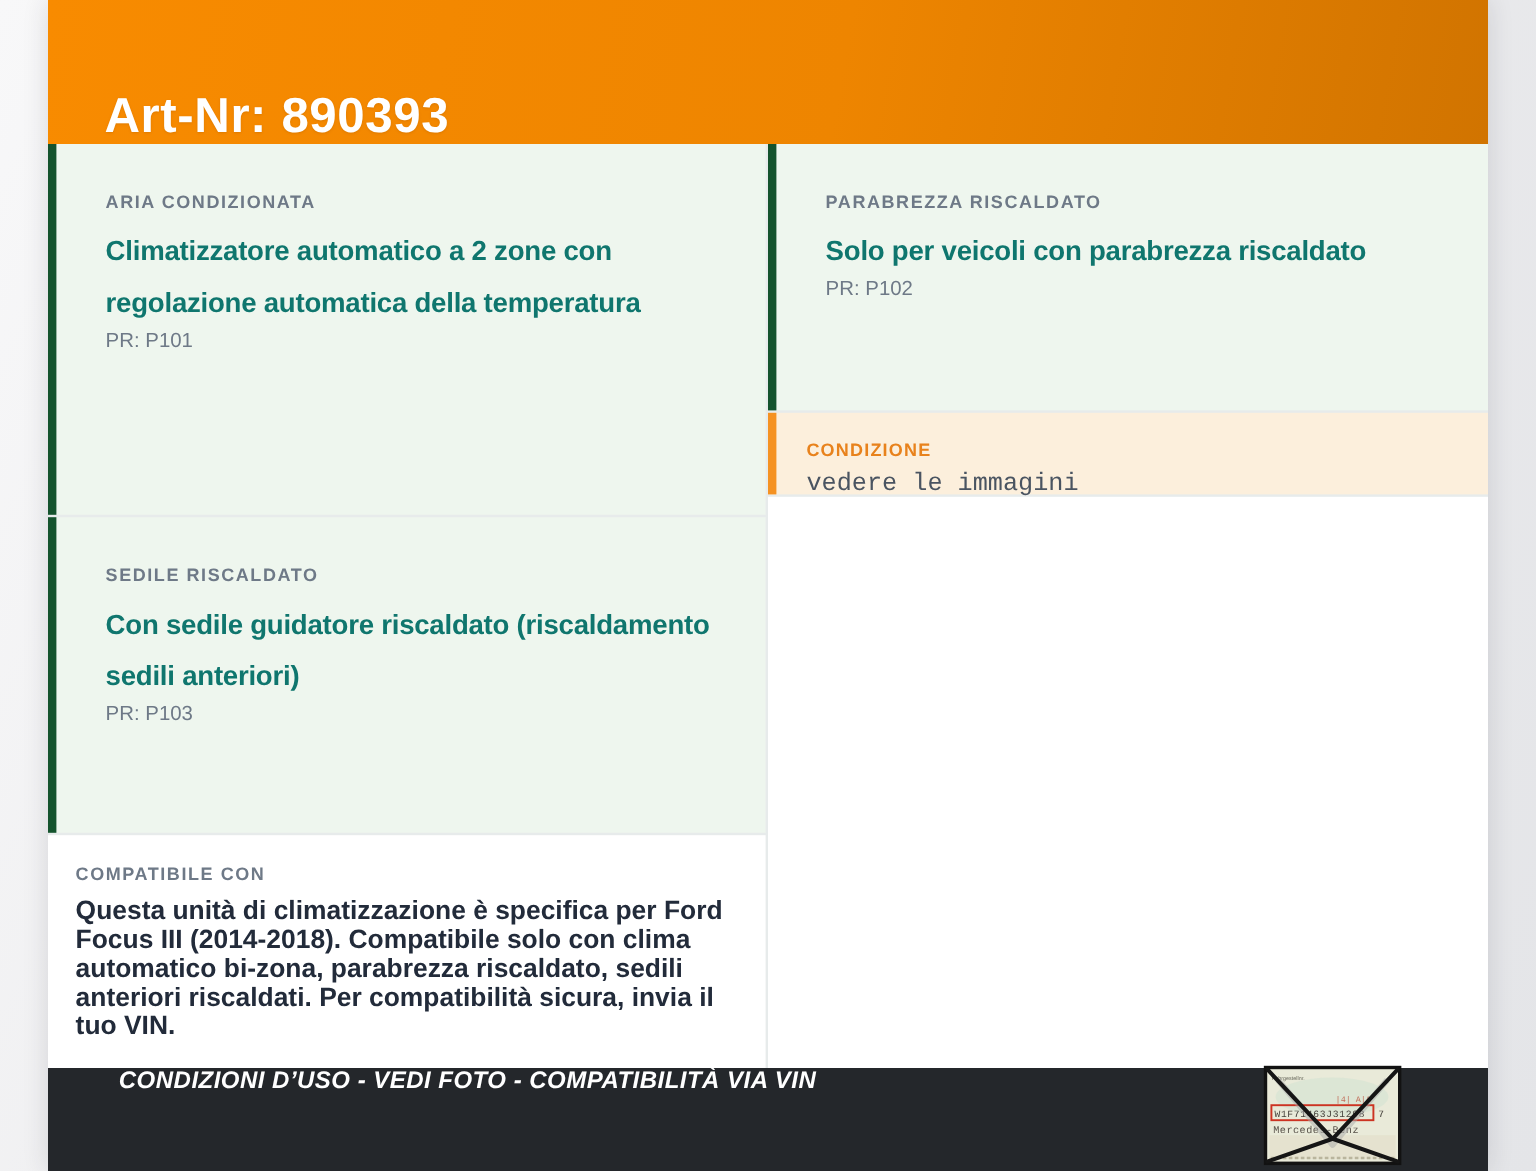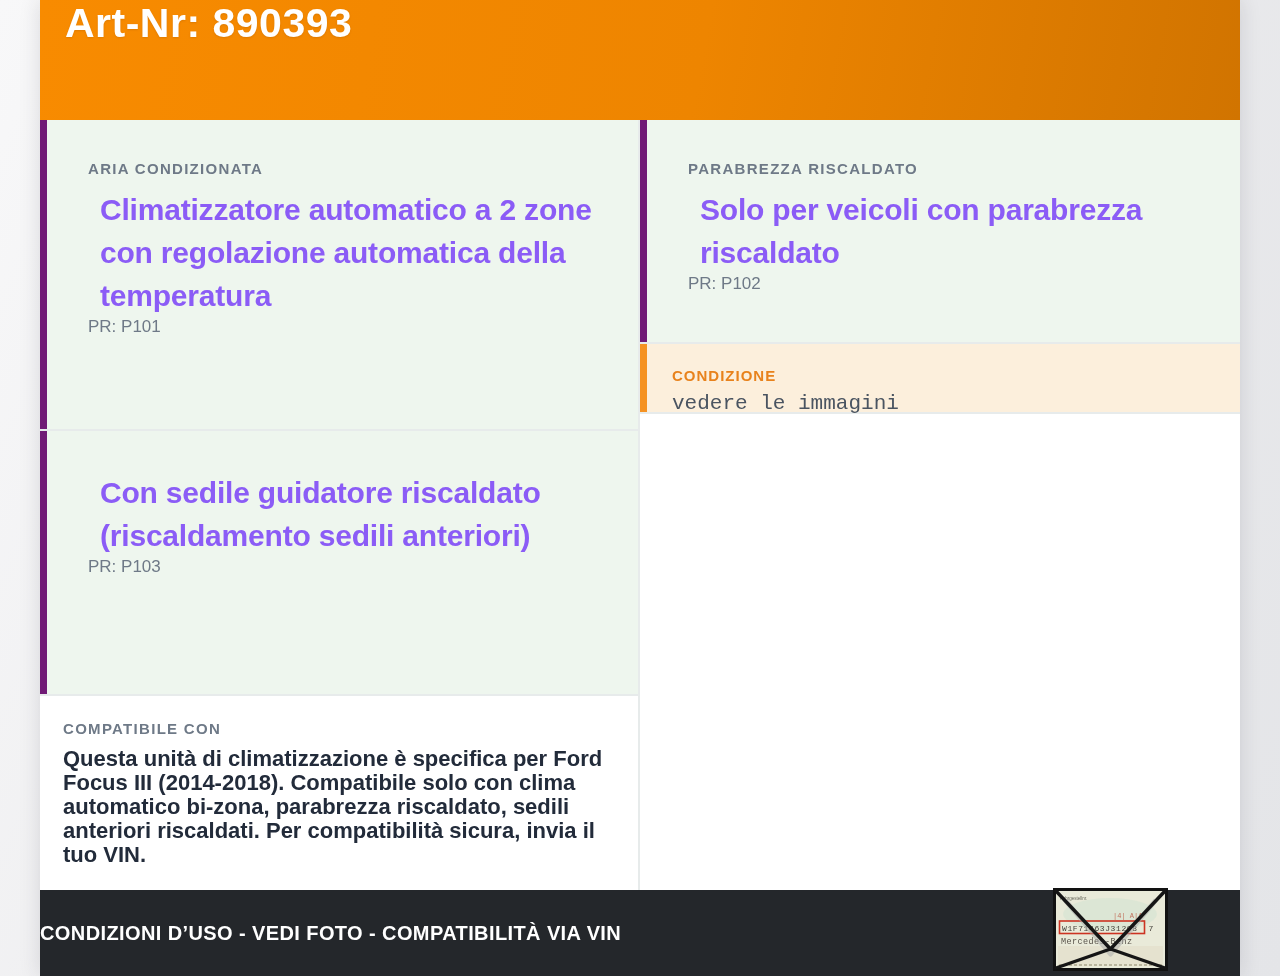--- a/index.html
+++ b/index.html
@@ -11,69 +11,71 @@
   .stage { position: relative; width: 1280px; height: 976px; }
   .page {
     position: absolute; left: 40px; top: 0;
     width: 1200px; height: 976px;
     display: flex; flex-direction: column;
     box-shadow: 0 0 20px rgba(40,45,55,0.14);
   }
   .header {
     height: 120px; flex: 0 0 120px;
     background: linear-gradient(100deg, #f88b00 0%, #ee8500 55%, #d17400 100%);
-    display: flex; align-items: flex-start;
-    padding-left: 25px;
+    display: flex; align-items: flex-end;
+    padding-left: 47px;
   }
   .header-title {
     color: #ffffff; font-size: 41px; font-weight: 700; letter-spacing: 0.5px;
     text-shadow: 0 1px 2px rgba(150,80,0,0.25);
   }
   .content {
     flex: 1 1 auto; display: flex; gap: 2px;
     background: #e7ebeb;
   }
   .col { display: flex; flex-direction: column; gap: 2px; }
   .col-left  { width: 598px; }
   .col-right { width: 600px; }
   .card { background: #eef6ee; padding: 40px 40px 0 41px; }
-  .card.accent-green  { border-left: 7px solid #701a75; }
+  .card.accent-green  { border-left: 7px solid #14532d; }
   .card.accent-orange { border-left: 7px solid #f59222; background: #fcefdc; }
   .card-aria        { height: 309px; }
   .card-sedile      { height: 263px; }
   .card-parabrezza  { height: 222px; }
   .card-condizione  { height: 68px; padding: 23px 24px 0 25px; }
   .card-compatibile { flex: 1 1 auto; background: #ffffff; padding: 24px 24px 16px 23px; }
   .filler { flex: 1 1 auto; background: #ffffff; }
   .card-label {
     font-size: 15px; font-weight: 700; letter-spacing: 1.3px;
     color: #6e7987; margin-bottom: 11px;
   }
   .card-title {
-    font-size: 30px; font-weight: 700; color: #8b5cf6;
-    line-height: 43px; letter-spacing: -0.2px; max-width: 520px; margin-left: 12px;
+    font-size: 23px; font-weight: 700; color: #0f766e;
+    line-height: 43px; letter-spacing: -0.2px; max-width: 520px;
   }
   .card-pr { font-size: 17px; color: #6e7987; margin-top: 0; }
   .condizione-label {
     font-size: 15px; font-weight: 700; letter-spacing: 1px;
     color: #e8821c; margin-bottom: 8px;
   }
   .condizione-body { font-size: 21px; color: #4a5461; font-family: Liberation Mono, monospace; }
   .compat-label {
     font-size: 15px; font-weight: 700; letter-spacing: 1.3px;
     color: #6e7987; margin-bottom: 10px;
   }
   .compat-body {
     font-size: 22px; font-weight: 600; color: #222b3a;
     line-height: 24px; max-width: 545px;
   }
   .footer {
     height: 86px; flex: 0 0 86px;
     background: #24272b;
-    display: flex; align-items: center;
+    display: flex; 
+    padding-left: 59px;
+    font-style: italic;
   }
   .footer-text {
     color: #ffffff; font-size: 20px; font-weight: 700; letter-spacing: 0.4px;
   }
   .vin-image {
     position: absolute; left: 1053px; top: 888px;
     width: 115px; height: 83px;
   }
   .mono { font-family: "Liberation Mono", "DejaVu Sans Mono", monospace; }
 </style>
@@ -89,20 +91,21 @@
 
     <div class="content">
 
       <div class="col col-left">
         <div class="card accent-green card-aria">
           <div class="card-label">ARIA CONDIZIONATA</div>
           <div class="card-title">Climatizzatore automatico a 2 zone con regolazione automatica della temperatura</div>
           <div class="card-pr">PR: P101</div>
         </div>
         <div class="card accent-green card-sedile">
+          <div class="card-label">SEDILE RISCALDATO</div>
           <div class="card-title">Con sedile guidatore riscaldato (riscaldamento sedili anteriori)</div>
           <div class="card-pr">PR: P103</div>
         </div>
         <div class="card card-compatibile">
           <div class="compat-label">COMPATIBILE CON</div>
           <div class="compat-body">Questa unità di climatizzazione è specifica per Ford Focus III (2014-2018). Compatibile solo con clima automatico bi-zona, parabrezza riscaldato, sedili anteriori riscaldati. Per compatibilità sicura, invia il tuo VIN.</div>
         </div>
       </div>
 
       <div class="col col-right">

